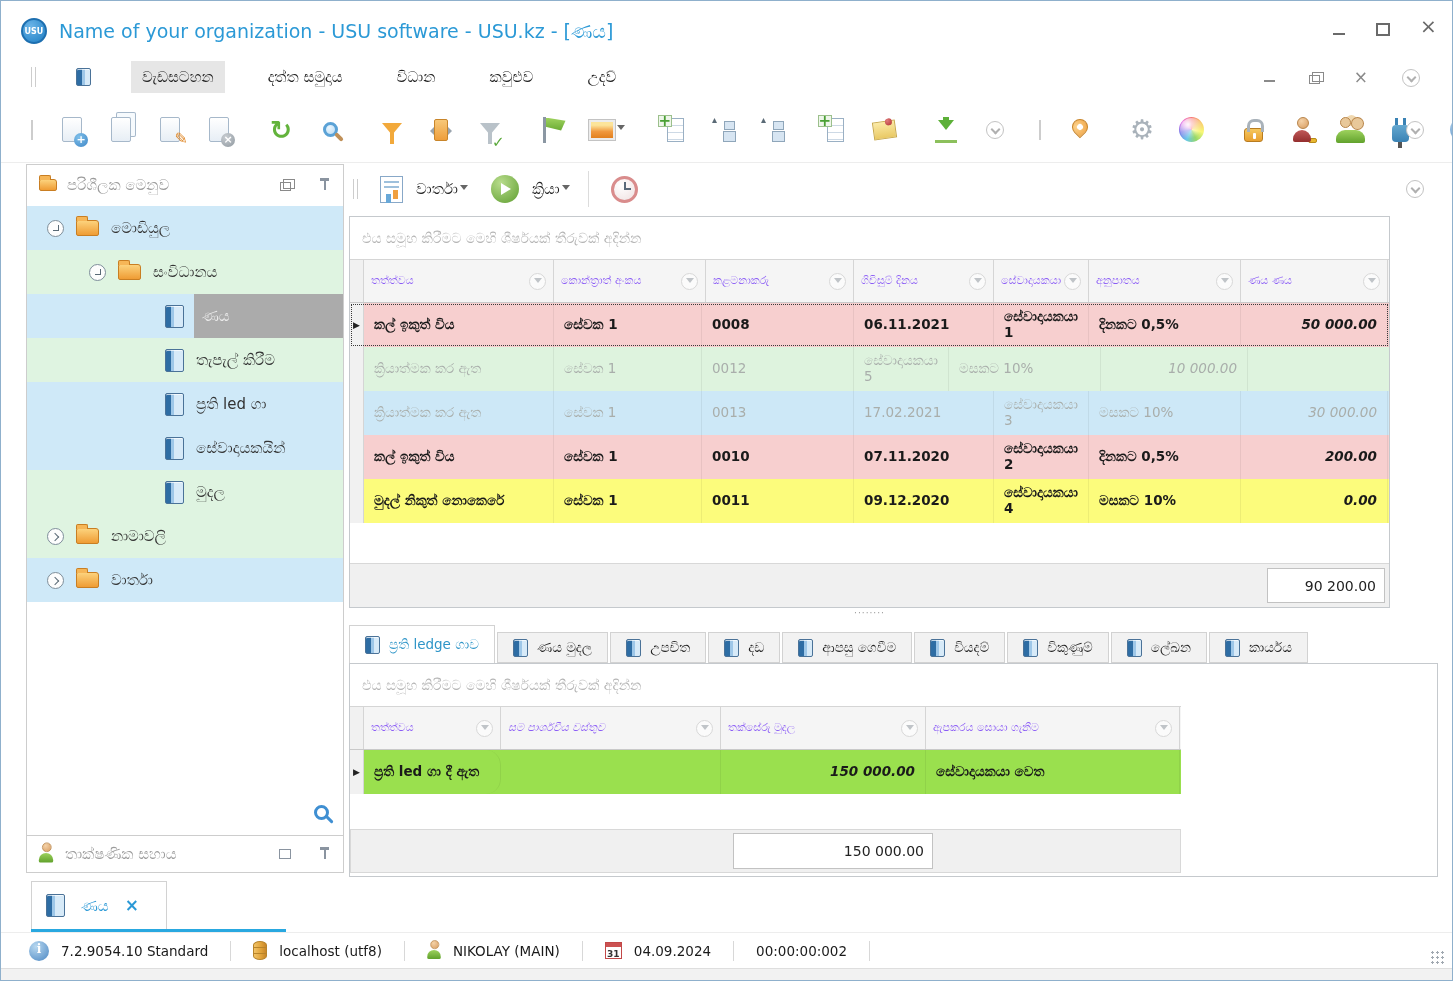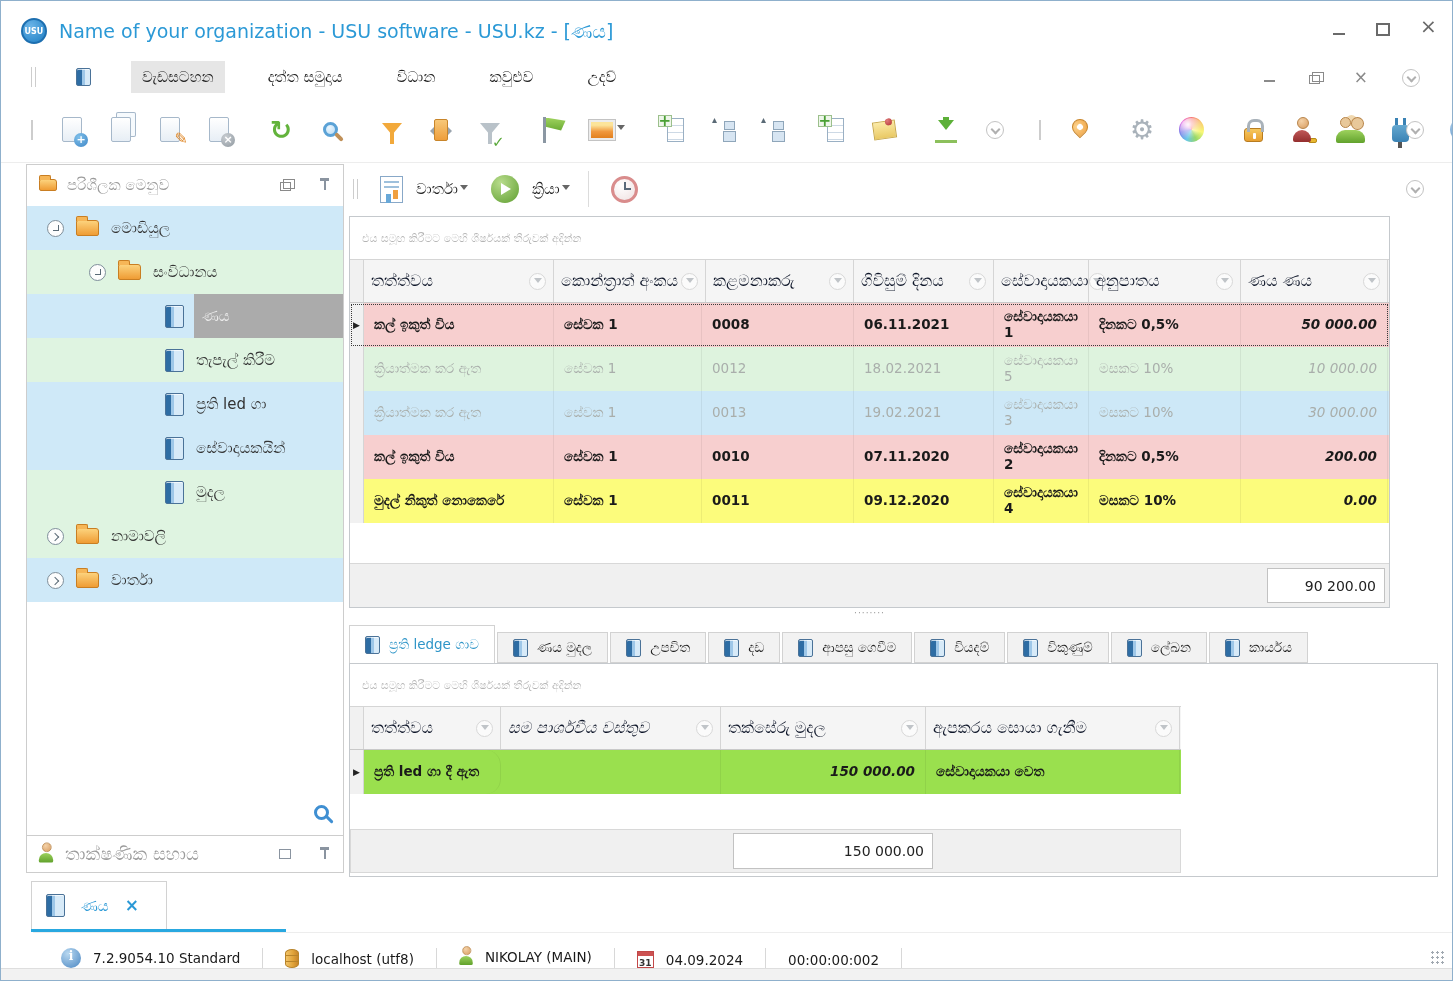--- a/index.html
+++ b/index.html
@@ -107,21 +107,21 @@
   .lv0{padding-left:20px;}.lv1{padding-left:62px;}.lv2{padding-left:138px;}
   .circ{width:17px;height:17px;border:1px solid #7e8e9a;border-radius:50%;background:#fdfdfd;position:relative;flex:none;}
   .circ::after{content:"";position:absolute;left:5px;top:4px;width:5px;height:5px;border-right:1.5px solid #5a6a76;border-bottom:1.5px solid #5a6a76;}
   .circ.right::after{transform:rotate(-45deg);left:4px;top:5px;}
   .book{width:19px;height:23px;border-radius:2px;border:1px solid #4a7298;background:linear-gradient(90deg,#2e6da4 0 5px,#9ec7e8 5px 8px,#d7eaf8 8px);box-shadow:inset 0 1px 0 rgba(255,255,255,.7);flex:none;}
   .book.sm{width:15px;height:18px;}
   .tlabel{white-space:nowrap;}
   .tnode .sel-label{flex:1;align-self:stretch;display:flex;align-items:center;background:#ababab;color:#ececec;padding-left:8px;margin-left:-2px;}
   .lp-search{position:absolute;right:14px;bottom:52px;width:15px;height:15px;border:3px solid #3f8fd2;border-radius:50%;}
   .lp-search::after{content:"";position:absolute;width:9px;height:3px;background:#3f8fd2;border-radius:2px;transform:rotate(45deg);right:-8px;bottom:-4px;}
-  .support{position:absolute;left:0;right:0;bottom:0;height:37px;border-top:1px solid #cdcdcd;display:flex;align-items:center;gap:10px;padding:0 12px;color:#9b9b9b;font-size:18px;background:#fff;}
+  .support{position:absolute;left:0;right:0;bottom:0;height:37px;border-top:1px solid #cdcdcd;display:flex;align-items:center;gap:10px;padding:0 12px;color:#9b9b9b;font-size:15px;background:#fff;}
   .support .person{transform:scale(.8);margin:-3px -2px 0 -4px;}
   .support .sp{flex:1;}
 
   
   .doc-tab{position:absolute;left:30px;top:880px;width:136px;height:48px;border:1px solid #d2d2d2;border-bottom:none;background:#fff;display:flex;align-items:center;gap:16px;padding:0 14px;}
   .doc-tab .lbl{color:#2b99d6;font-size:15px;}
   .doc-tab .x{color:#2b99d6;font-size:17px;font-weight:bold;line-height:1;}
   .blue-line{position:absolute;left:30px;top:928px;width:255px;height:3px;background:#29a8e0;}
 
   
@@ -131,23 +131,23 @@
   .ic-report::after{content:"";position:absolute;left:12px;bottom:3px;width:5px;height:9px;background:#f0a040;box-shadow:-7px 4px 0 #68a8d8;}
   .bar-lbl{font-size:15px;color:#222;display:flex;align-items:center;}
   .ic-act{width:28px;height:28px;border-radius:50%;background:radial-gradient(circle at 35% 28%,#b8dc8c,#5f9e30);position:relative;}
   .ic-act::after{content:"";position:absolute;left:10px;top:8px;border-left:10px solid #fff;border-top:6px solid transparent;border-bottom:6px solid transparent;}
   .ic-clock{width:27px;height:27px;border-radius:50%;border:3px solid #d98c8c;background:radial-gradient(circle at 35% 30%,#ffffff,#efe0e0);position:relative;}
   .ic-clock::before{content:"";position:absolute;left:10px;top:3px;width:2px;height:8px;background:#5a6a7a;}
   .ic-clock::after{content:"";position:absolute;left:11px;top:9px;width:6px;height:2px;background:#5a6a7a;}
 
   
   .main-grid{position:absolute;left:348px;top:215px;width:1041px;height:392px;border:1px solid #c5c9cd;background:#fff;}
-  .group-hint{height:42px;display:flex;align-items:center;padding-left:12px;color:#b4b4b4;font-size:11px;}
+  .group-hint{height:42px;display:flex;align-items:center;padding-left:12px;color:#b4b4b4;font-size:14px;}
   .g-header{display:flex;height:44px;background:#f5f5f5;border-top:1px solid #d5d5d5;border-bottom:1px solid #c9c9c9;}
-  .gc{border-right:1px solid #d5d5d5;display:flex;align-items:center;justify-content:space-between;padding:0 7px;font-size:16px;color:#0f172a;line-height:1.1;}
+  .gc{border-right:1px solid #d5d5d5;display:flex;align-items:center;justify-content:space-between;padding:0 7px;font-size:11px;color:#8b5cf6;line-height:1.1;}
   .fcirc{width:17px;height:17px;border-radius:50%;background:#fbfbfb;border:1px solid #d8d8d8;display:flex;align-items:flex-start;justify-content:center;flex:none;}
   .ffun{width:0;height:0;border:4px solid transparent;border-top:5px solid #c0c4c8;margin-top:4px;}
   .w0{width:14px;}.w1{width:190px;}.w2{width:148px;}.w3{width:152px;}.w4{width:140px;}.w5{width:95px;}.w6{width:152px;}.w7{width:147px;}
   .g-row{display:flex;height:44px;}
   .gcell{border-right:1px solid rgba(0,0,0,0.06);display:flex;align-items:center;padding:0 10px;font-size:13.5px;line-height:1.15;}
   .ind{background:#f1f1f1;border-right:1px solid #d5d5d5;display:flex;align-items:center;justify-content:center;padding:0;color:#222;font-size:9px;}
   .num{justify-content:flex-end;white-space:nowrap;font-style:italic;}
   .r-pink{background:#f7cfcf;}
   .r-green{background:#def3de;}
   .r-blue{background:#cde8f7;}
@@ -165,21 +165,21 @@
   .stab{height:31px;margin-top:7px;border:1px solid #d2d2d2;background:#f2f2f2;display:flex;align-items:center;gap:9px;padding:0 15px;font-size:13.5px;color:#222;margin-right:2px;white-space:nowrap;}
   .stab.active{height:38px;margin-top:0;background:#fff;border-bottom:none;color:#2e95c8;}
 
   
   .sub-grid{position:absolute;left:348px;top:662px;width:1089px;height:214px;border:1px solid #c5c9cd;background:#fff;}
   .s0{width:14px;}.s1{width:137px;}.s2{width:220px;font-style:italic;}.s3{width:205px;}.s4{width:254px;}
   .sub-footer{position:absolute;left:0;bottom:3px;width:831px;height:44px;background:#f0f0f0;border:1px solid #d8d8d8;}
   .sub-total-box{position:absolute;left:382px;top:3px;bottom:3px;width:200px;background:#fff;border:1px solid #c2c2c2;display:flex;align-items:center;justify-content:flex-end;padding-right:8px;font-size:14px;}
 
   
-  .statusbar{position:absolute;left:0;right:0;bottom:12px;height:36px;border-top:1px solid #ededed;background:#fff;display:flex;align-items:flex-end;padding-left:28px;font-size:13.5px;color:#1a1a1a;margin-left:32px;}
+  .statusbar{position:absolute;left:0;right:0;bottom:12px;height:36px;border-top:1px solid #ededed;background:#fff;display:flex;align-items:center;padding-left:28px;font-size:13.5px;color:#1a1a1a;}
   .ssep{width:1px;height:20px;background:#d8d8d8;margin:0 22px;}
   .sitem{display:flex;align-items:center;gap:12px;white-space:nowrap;}
   .ic-info.sm{width:20px;height:20px;}
   .ic-info.sm::after{font-size:12px;top:1px;}
   .ic-db{width:14px;height:19px;background:linear-gradient(90deg,#f2c468,#e0a238 60%,#c8862a);border-radius:7px/4px;border:1px solid #b8842a;position:relative;}
   .ic-db::before{content:"";position:absolute;left:0;right:0;top:5px;height:1px;background:#b8842a;box-shadow:0 6px 0 #b8842a;}
   .ic-cal{width:17px;height:17px;background:#fff;border:1px solid #c24848;position:relative;font-size:9px;color:#333;text-align:center;line-height:22px;font-weight:bold;}
   .ic-cal::before{content:"";position:absolute;left:0;right:0;top:0;height:4px;background:#cc5252;}
   .statusbar .person{transform:scale(.75);margin:-2px -4px 0 -4px;}
   .grip{position:absolute;right:6px;bottom:16px;width:16px;height:14px;background-image:radial-gradient(#a0a8b0 1.2px,transparent 1.3px);background-size:5px 5px;}
@@ -466,31 +466,30 @@
       <div class="gcell w4">06.11.2021</div>
       <div class="gcell w5">සේවාදායකයා 1</div>
       <div class="gcell w6">දිනකට 0,5%</div>
       <div class="gcell w7 num">50 000.00</div>
     </div>
     <div class="g-row r-green muted">
       <div class="gcell w0 ind"></div>
       <div class="gcell w1">ක්‍රියාත්මක කර ඇත</div>
       <div class="gcell w2">සේවක 1</div>
       <div class="gcell w3">0012</div>
-      <div class="gcell w4">18.02.2021</div>
       <div class="gcell w5">සේවාදායකයා 5</div>
       <div class="gcell w6">මසකට 10%</div>
       <div class="gcell w7 num">10 000.00</div>
     </div>
     <div class="g-row r-blue muted">
       <div class="gcell w0 ind"></div>
       <div class="gcell w1">ක්‍රියාත්මක කර ඇත</div>
       <div class="gcell w2">සේවක 1</div>
       <div class="gcell w3">0013</div>
-      <div class="gcell w4">19.02.2021</div>
+      <div class="gcell w4">17.02.2021</div>
       <div class="gcell w5">සේවාදායකයා 3</div>
       <div class="gcell w6">මසකට 10%</div>
       <div class="gcell w7 num">30 000.00</div>
     </div>
     <div class="g-row r-pink strong">
       <div class="gcell w0 ind"></div>
       <div class="gcell w1">කල් ඉකුත් විය</div>
       <div class="gcell w2">සේවක 1</div>
       <div class="gcell w3">0010</div>
       <div class="gcell w4">07.11.2020</div>

